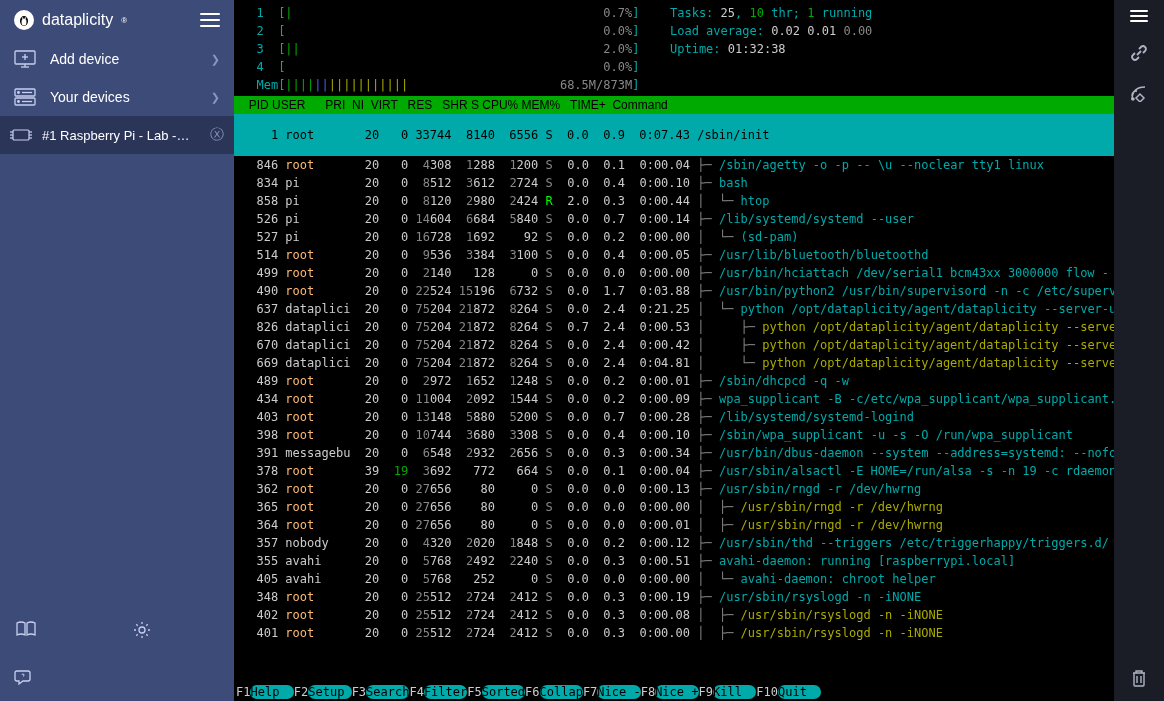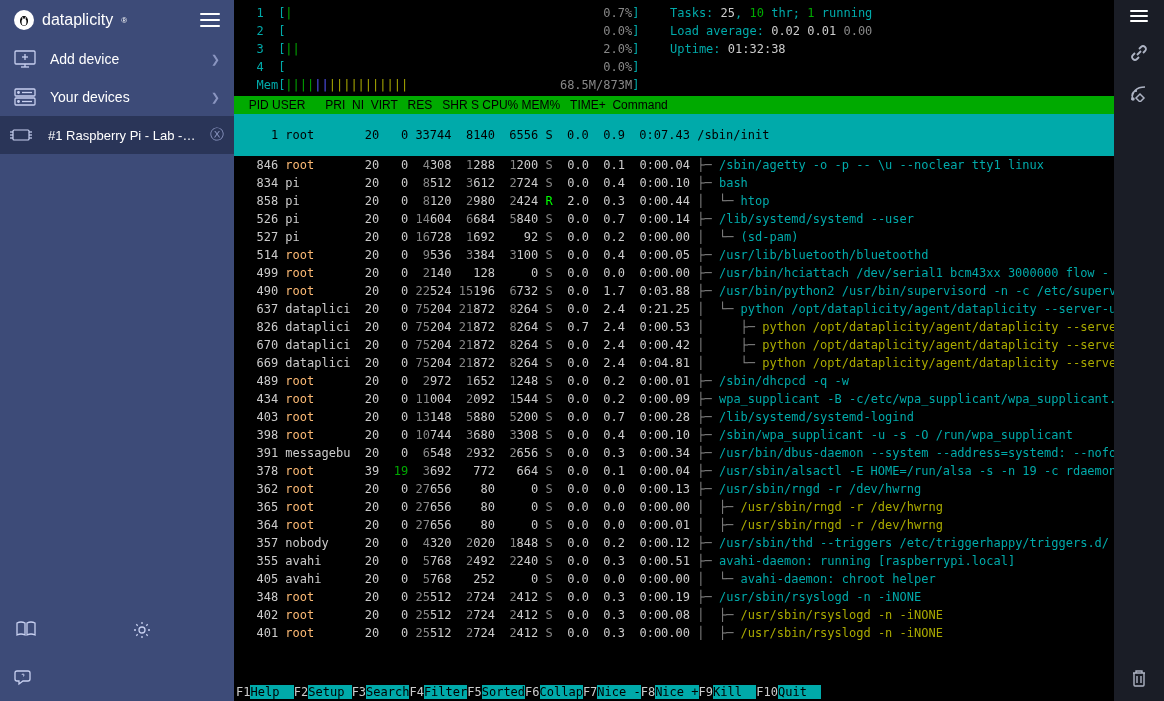--- a/index.html
+++ b/index.html
@@ -47,21 +47,21 @@
 .device-item {
   display: flex;
   align-items: center;
   padding: 10px 10px;
   gap: 10px;
   background: #2a3558;
   font-size: 13px;
   justify-content: space-between;
 }
 .device-left { display: flex; align-items: center; gap: 10px; overflow: hidden; }
-.device-name { white-space: nowrap; overflow: hidden; text-overflow: ellipsis; margin-left: 6px; }
+.device-name { white-space: nowrap; overflow: hidden; text-overflow: ellipsis; }
 .close-x { color: #8a95c0; font-size: 14px; cursor: pointer; }
 .sidebar-spacer { flex: 1; }
 .sidebar-footer { display: flex; }
 .footer-btn { flex: 1; padding: 16px; text-align: center; cursor: pointer; font-size: 18px; color: #c8d0f0; }
 .sidebar-footer2 { text-align: center; padding: 14px; font-size: 18px; color: #c8d0f0; cursor: pointer; }
 
 
 .main {
   flex: 1;
   background: #000;
@@ -107,21 +107,21 @@
 .c-cmd-y { color: #aaaa00; }
 .c-tree { color: #888; }
 
 .fkeys {
   position: absolute;
   bottom: 0; left: 0; right: 0;
   white-space: pre;
   padding: 0 0 0 2px;
 }
 .fk-lbl { color: #ccc; }
-.fk-act { background: #00aaaa; color: #000; }
+.fk-act { background: #00aaaa; color: #000; border-radius: 7px; }
 
 
 .rightrail {
   width: 50px;
   background: #1a1d26;
   display: flex;
   flex-direction: column;
   align-items: center;
   padding-top: 10px;
   gap: 22px;

